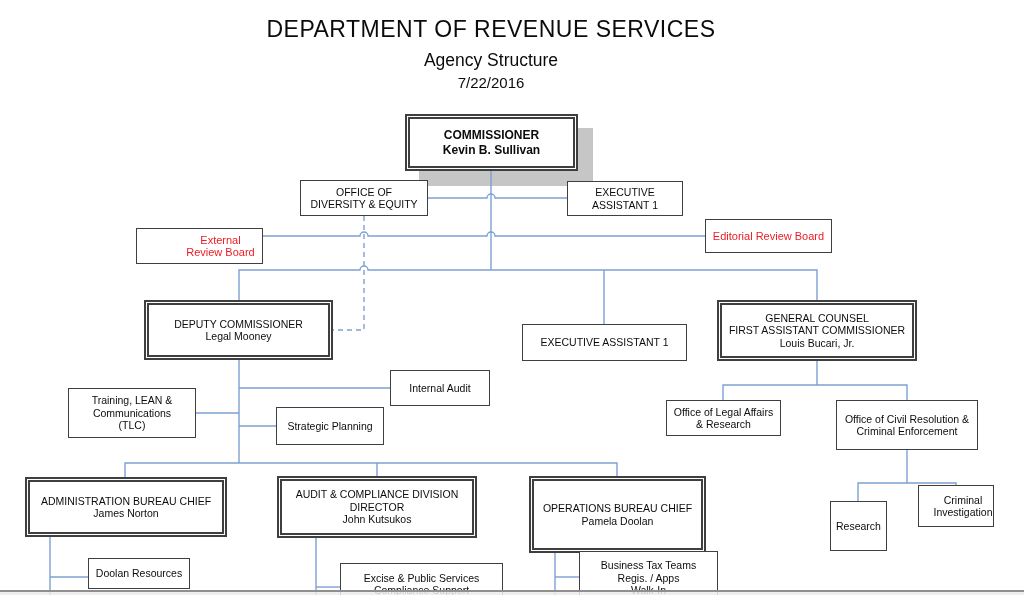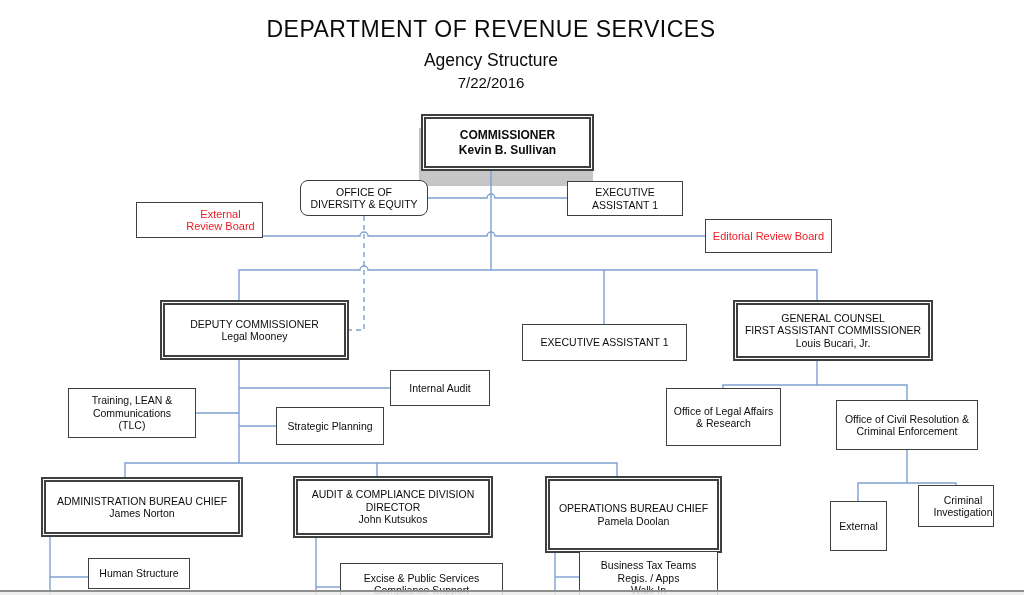--- a/index.html
+++ b/index.html
@@ -22,21 +22,21 @@
   svg.wires path.dash{stroke-dasharray:5 4;}
 
   
   .box{
     position:absolute;z-index:2;box-sizing:border-box;
     background:#ffffff;border:1.5px solid var(--c-border,#3f3f3f);
     display:flex;align-items:center;justify-content:center;text-align:center;
     font-size:10.5px;line-height:12.5px;color:#0c0c0c;
     white-space:pre-line;padding:1px 2px;
   }
-  .box.double{border:5px double var(--c-border,#3f3f3f);margin-left:16px;}
+  .box.double{border:5px double var(--c-border,#3f3f3f);}
   .box.bold{font-weight:bold;font-size:12px;line-height:15px;}
   .box.red{color:var(--c-red,#ed1c24);font-size:11px;}
 
   .shadow{position:absolute;z-index:0;background:var(--c-shadow,#c6c6c6);}
 
   
   .edge-line{position:absolute;left:0;top:590px;width:1024px;height:1.5px;background:#8f8f8f;z-index:5;}
   .edge-below{position:absolute;left:0;top:591.5px;width:1024px;height:3.5px;background:rgba(236,236,236,.85);z-index:5;}
 </style>
 </head>
@@ -73,69 +73,69 @@
     <path d="M316,538 V595"></path>
     <path d="M316,587 H340"></path>
     <path d="M555,539 V595"></path>
     <path d="M555,577 H579"></path>
     <path class="dash" d="M364,216 V330 H333"></path>
   </svg>
 
   <div class="box double bold" style="left:405px;top:114px;width:173px;height:57px;">COMMISSIONER
 Kevin B. Sullivan</div>
 
-  <div class="box" style="left:300px;top:180px;width:128px;height:36px;border-radius:8px;">OFFICE OF
+  <div class="box" style="left:300px;top:180px;width:128px;height:36px;">OFFICE OF
 DIVERSITY &amp; EQUITY</div>
 
   <div class="box" style="left:567px;top:181px;width:116px;height:35px;">EXECUTIVE
 ASSISTANT 1</div>
 
-  <div class="box red" style="left:136px;top:202px;width:127px;height:36px;padding-left:44px;">External Review Board</div>
+  <div class="box red" style="left:136px;top:228px;width:127px;height:36px;padding-left:44px;">External Review Board</div>
 
   <div class="box red" style="left:705px;top:219px;width:127px;height:34px;">Editorial Review Board</div>
 
   <div class="box double" style="left:144px;top:300px;width:189px;height:60px;">DEPUTY  COMMISSIONER
 Legal Mooney</div>
 
   <div class="box" style="left:522px;top:324px;width:165px;height:37px;">EXECUTIVE ASSISTANT 1</div>
 
   <div class="box double" style="left:717px;top:300px;width:200px;height:61px;">GENERAL COUNSEL
 FIRST ASSISTANT COMMISSIONER
 Louis Bucari, Jr.</div>
 
   <div class="box" style="left:68px;top:388px;width:128px;height:50px;">Training, LEAN &amp;
 Communications
 (TLC)</div>
 
   <div class="box" style="left:390px;top:370px;width:100px;height:36px;">Internal Audit</div>
 
   <div class="box" style="left:276px;top:407px;width:108px;height:38px;">Strategic Planning</div>
 
-  <div class="box" style="left:666px;top:388px;width:115px;height:58px;">Office of Legal Affairs
+  <div class="box" style="left:666px;top:400px;width:115px;height:36px;">Office of Legal Affairs
 &amp; Research</div>
 
   <div class="box double" style="left:25px;top:477px;width:202px;height:60px;">ADMINISTRATION BUREAU CHIEF
 James Norton</div>
 
   <div class="box" style="left:836px;top:400px;width:142px;height:50px;">Office of Civil Resolution &amp;
 Criminal Enforcement</div>
 
   <div class="box double" style="left:277px;top:476px;width:200px;height:62px;">AUDIT &amp; COMPLIANCE DIVISION
 DIRECTOR
 John Kutsukos</div>
 
   <div class="box double" style="left:529px;top:476px;width:177px;height:77px;">OPERATIONS BUREAU CHIEF
 Pamela Doolan</div>
 
-  <div class="box" style="left:830px;top:501px;width:57px;height:50px;">External</div>
+  <div class="box" style="left:830px;top:501px;width:57px;height:50px;">Research</div>
 
   <div class="box" style="left:918px;top:485px;width:76px;height:42px;padding-left:16px;">Criminal
 Investigation</div>
 
-  <div class="box" style="left:88px;top:558px;width:102px;height:31px;">Human Structure</div>
+  <div class="box" style="left:88px;top:558px;width:102px;height:31px;">Doolan Resources</div>
 
   <div class="box" style="left:340px;top:563px;width:163px;height:42px;">Excise &amp; Public Services
 Compliance Support</div>
 
   <div class="box" style="left:579px;top:551px;width:139px;height:54px;">Business Tax Teams
 Regis. / Apps
 Walk-In</div>
 
   <div class="edge-line"></div>
   <div class="edge-below"></div>

